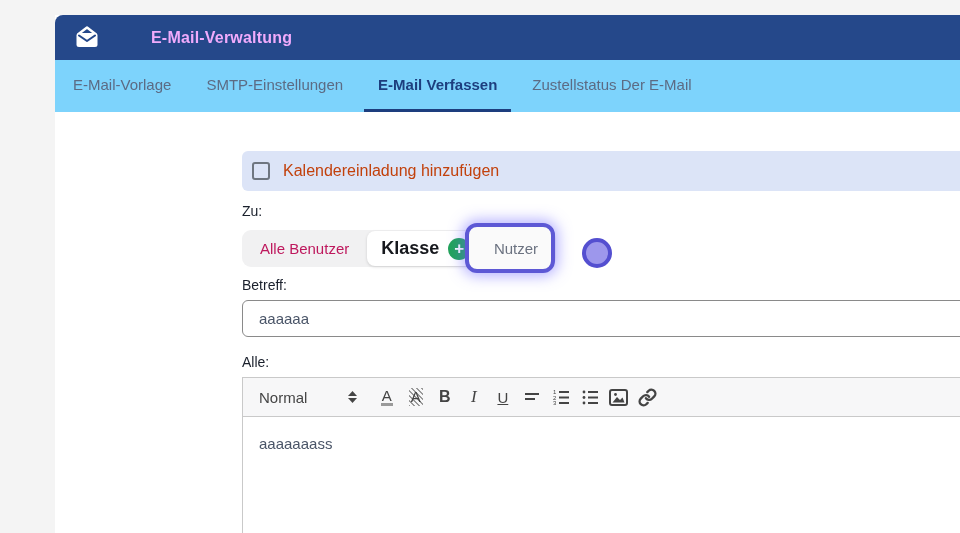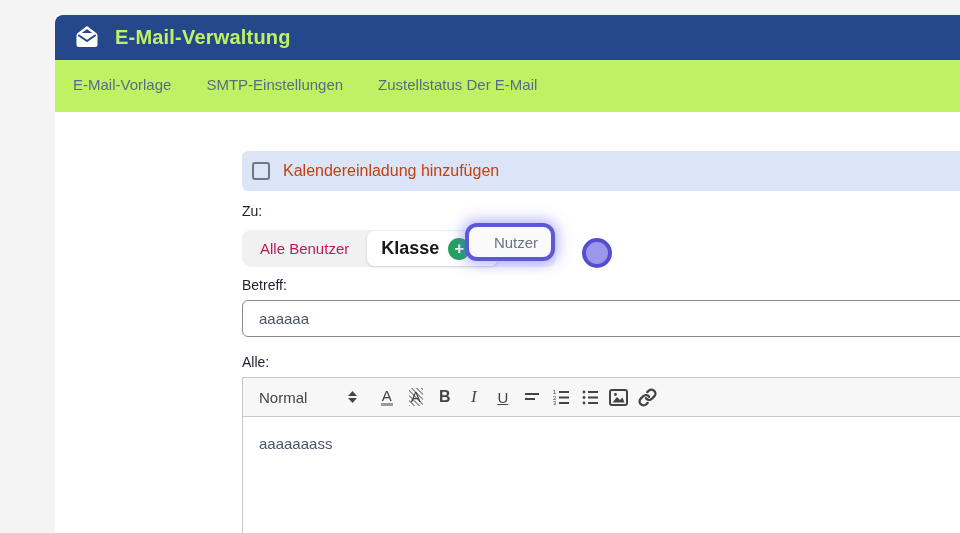--- a/index.html
+++ b/index.html
@@ -10,25 +10,25 @@
     background:#f4f4f4;
     color:#1f2937;
   }
   
   .card { position:absolute; left:55px; top:15px; width:920px; height:518px; background:#ffffff; }
   .card-header {
     position:absolute; left:0; top:0; width:905px; height:45px;
     background:#25488a; border-top-left-radius:8px;
     display:flex; align-items:center; padding-left:18px; gap:14px;
   }
-  .card-header .title { color:#bef264; font-size:20px; font-weight:700; letter-spacing:.2px; }
+  .card-header .title { color:#f0abfc; font-size:16px; font-weight:700; letter-spacing:.2px;margin-left:36px; }
   
   .tab-bar {
     position:absolute; left:0; top:45px; width:905px; height:52px;
-    background:#bef264; display:flex; align-items:stretch; padding-left:4px;
+    background:#7dd3fc; display:flex; align-items:stretch; padding-left:4px;
   }
   .tab {
     display:flex; align-items:center; padding:0 14px; margin-right:7px;
     font-size:15px; color:#5c6b84; cursor:pointer; border-bottom:3px solid transparent;
   }
   .tab.active { color:#1d3e7e; font-weight:700; border-bottom-color:#1d3e7e; }
   
   .content { position:absolute; left:0; top:97px; width:920px; height:421px; background:#ffffff; }
   .banner {
     position:absolute; left:187px; top:39px; width:740px; height:40px;
@@ -53,21 +53,21 @@
     display:flex; align-items:center; gap:9px; padding:0 12px 0 14px; cursor:pointer;
   }
   .seg-klasse .k-label { font-size:18px; font-weight:600; color:#16181d; }
   .plus-circle {
     width:22px; height:22px; border-radius:50%; background:#21a35a;
     display:flex; align-items:center; justify-content:center;
     color:#ffffff; font-size:17px; font-weight:700; line-height:1; cursor:pointer;
   }
   .k-badge { font-size:12px; color:#2b2f36; }
   .seg-nutzer {
-    position:absolute; left:223px; top:-7px; width:90px; height:38px;
+    position:absolute; left:223px; top:-7px; width:90px; height:50px;
     background:#fafafa; border:4px solid #5d58d5; border-radius:12px;
     box-shadow:0 0 14px 3px rgba(108,99,255,.50);
     display:flex; align-items:center; justify-content:center;
     font-size:15px; color:#6b7280; cursor:pointer;padding-left:12px;
   }
   .click-indicator {
     position:absolute; left:340px; top:8px; width:30px; height:30px;
     border-radius:50%; background:rgba(143,137,233,.88); border:4px solid #544fd0; z-index:5;
   }
   
@@ -115,20 +115,21 @@
         <rect x="3.5" y="8" width="21" height="14" rx="2.5" fill="#ffffff"></rect>
         <path d="M6 10.5 L14 16 L22 10.5" stroke="#25488a" stroke-width="2.1" fill="none" stroke-linejoin="round" stroke-linecap="round"></path>
       </svg>
     </span>
     <span class="title">E-Mail-Verwaltung</span>
   </div>
 
   <div class="tab-bar">
     <div class="tab">E-Mail-Vorlage</div>
     <div class="tab">SMTP-Einstellungen</div>
+    <div class="tab active">E-Mail Verfassen</div>
     <div class="tab">Zustellstatus Der E-Mail</div>
   </div>
 
   <div class="content">
 
     <div class="banner">
       <span class="checkbox"></span>
       <span class="banner-label">Kalendereinladung hinzufügen</span>
     </div>
 

